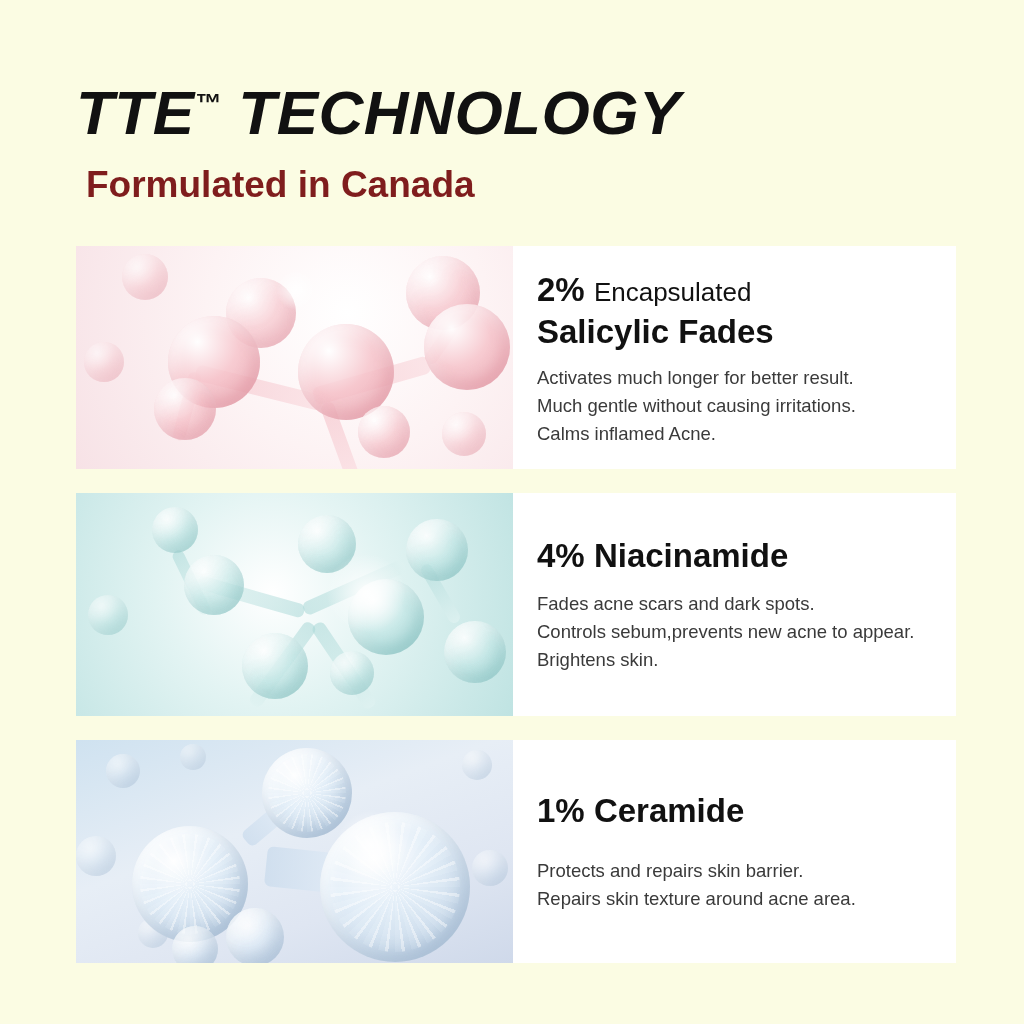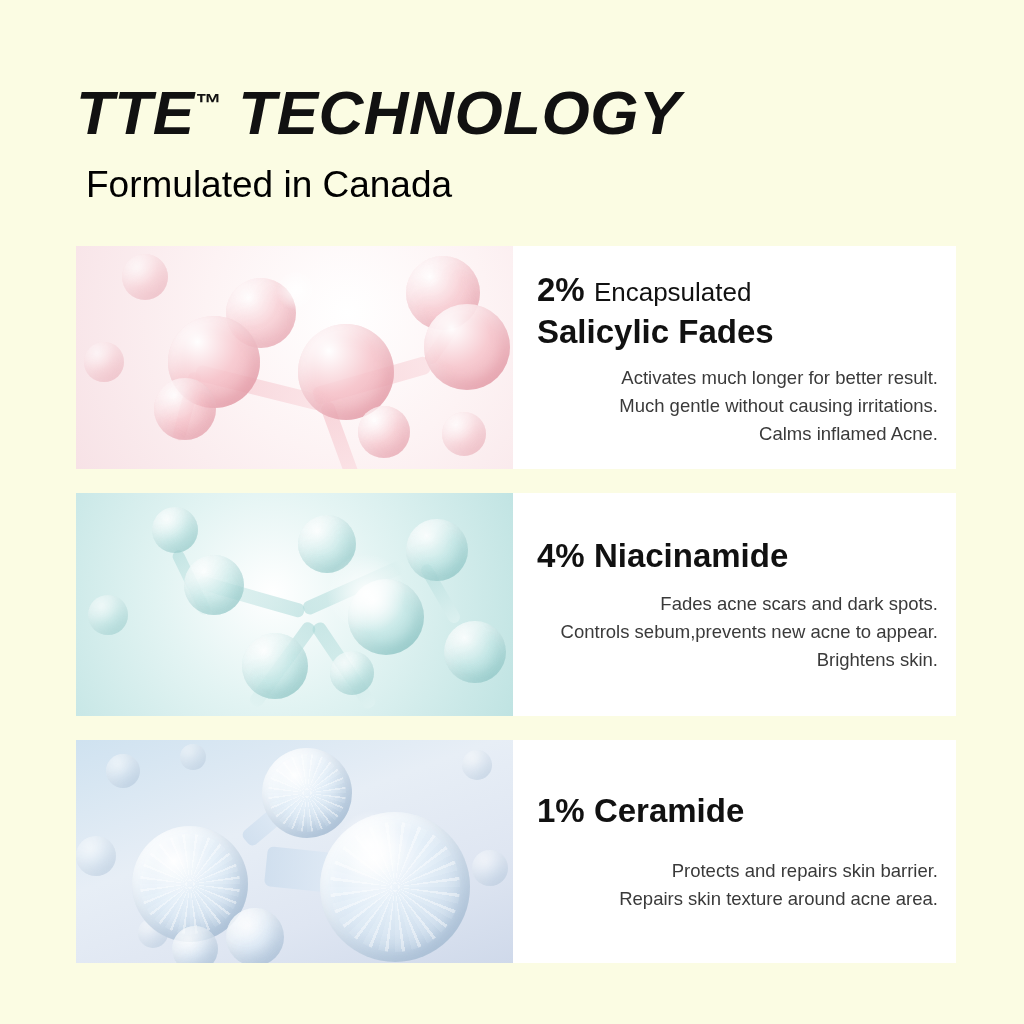--- a/index.html
+++ b/index.html
@@ -41,22 +41,22 @@
   }
   .title .tm {
     font-size: 26px;
     vertical-align: super;
     font-weight: 700;
     letter-spacing: 0;
   }
   .subtitle {
     font-size: 37px;
     line-height: 46px;
-    font-weight: 400;
-    color: #000000;
+    font-weight: 700;
+    color: #7f1d1d;
     margin: 14px 0 0 10px;
     white-space: nowrap;
   }
 
   
   .cards {
     position: absolute;
     left: 76px;
     top: 246px;
     width: 880px;
@@ -102,21 +102,20 @@
     margin: 0;
   }
   .desc {
     margin-top: 12px;
   }
   .desc-line {
     font-size: 18.5px;
     line-height: 28px;
     color: #3a3a3a;
     white-space: nowrap;
-    text-align: right;
   }
 
   
   .card-1 .card-body { padding-top: 2px; }
   .card-2 .heading { margin-bottom: 2px; }
   .card-3 .heading { margin-bottom: 14px; }
 
   
   .mol {
     position: absolute;

